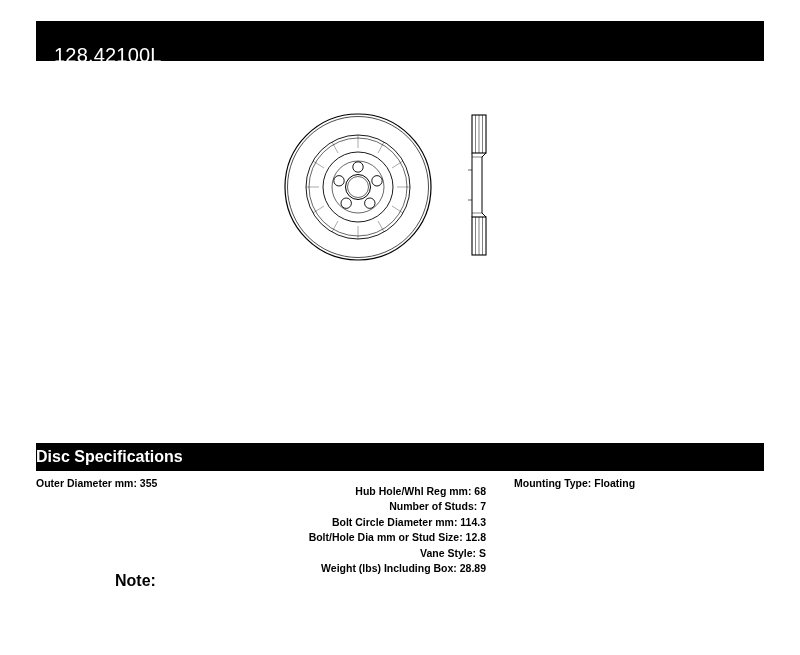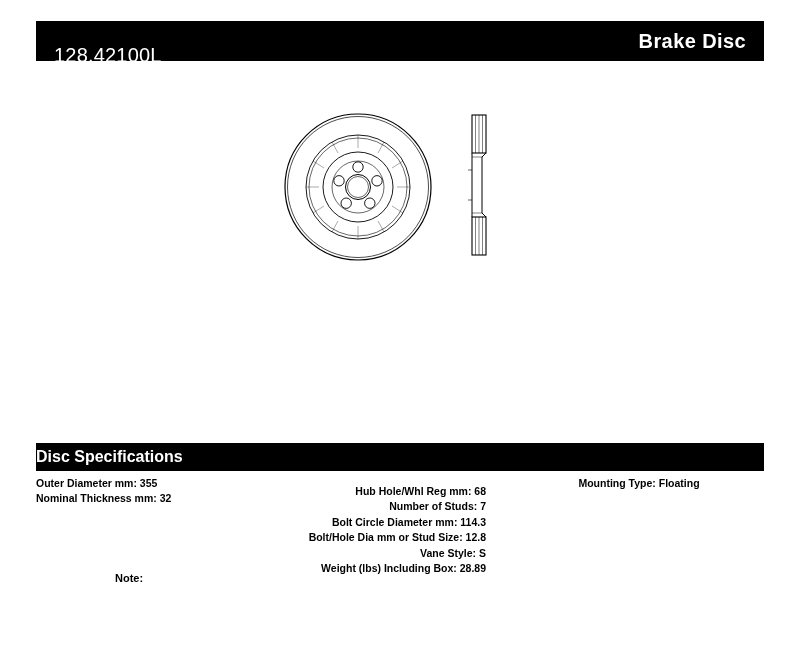--- a/index.html
+++ b/index.html
@@ -87,46 +87,45 @@
     top: 476px;
     width: 728px;
     height: 100px;
   }
   .col {
     position: absolute;
     top: 0;
   }
   .col-left  { left: 0px;   width: 190px; text-align: left; }
   .col-mid   { left: 210px; width: 240px; text-align: right; margin-top: 8px; }
-  .col-right { left: 478px; width: 250px; text-align: center;  }
+  .col-right { left: 478px; width: 250px; text-align: left;  }
 
   .spec-line {
     font-size: 10.5px;
     font-weight: bold;
     line-height: 15.4px;
     white-space: nowrap;
   }
 
   .note {
     position: absolute;
     left: 95px;
     top: 572px;
-    font-size: 11px;
+    font-size: 16px;
     font-weight: bold;
     padding-left: 20px;
   }
 </style>
 </head>
 <body>
 
 <div class="page">
 
   <div class="header-bar">
     <div class="header-part">128.42100L</div>
-    <div class="header-title">Brake Disc</div>
   </div>
 
   <div class="drawing">
     <svg width="270" height="185" viewBox="0 0 270 185" xmlns="http://www.w3.org/2000/svg">
       <g fill="none" stroke="#000000">
 
         <circle cx="88" cy="92" r="73" stroke-width="1.2" fill="#ffffff"></circle>
         <circle cx="88" cy="92" r="70.5" stroke-width="0.7"></circle>
 
         <circle cx="88" cy="92" r="52" stroke-width="0.9"></circle>
@@ -184,21 +183,20 @@
     </svg>
   </div>
 
   <div class="spec-bar">
     <div class="spec-bar-title">Disc Specifications</div>
   </div>
 
   <div class="spec-columns">
     <div class="col col-left">
       <div class="spec-line">Outer Diameter mm: 355</div>
-      <div class="spec-line">Nominal Thickness mm: 32</div>
     </div>
 
     <div class="col col-mid">
       <div class="spec-line">Hub Hole/Whl Reg mm: 68</div>
       <div class="spec-line">Number of Studs: 7</div>
       <div class="spec-line">Bolt Circle Diameter mm: 114.3</div>
       <div class="spec-line">Bolt/Hole Dia mm or Stud Size: 12.8</div>
       <div class="spec-line">Vane Style: S</div>
       <div class="spec-line">Weight (lbs) Including Box: 28.89</div>
     </div>

